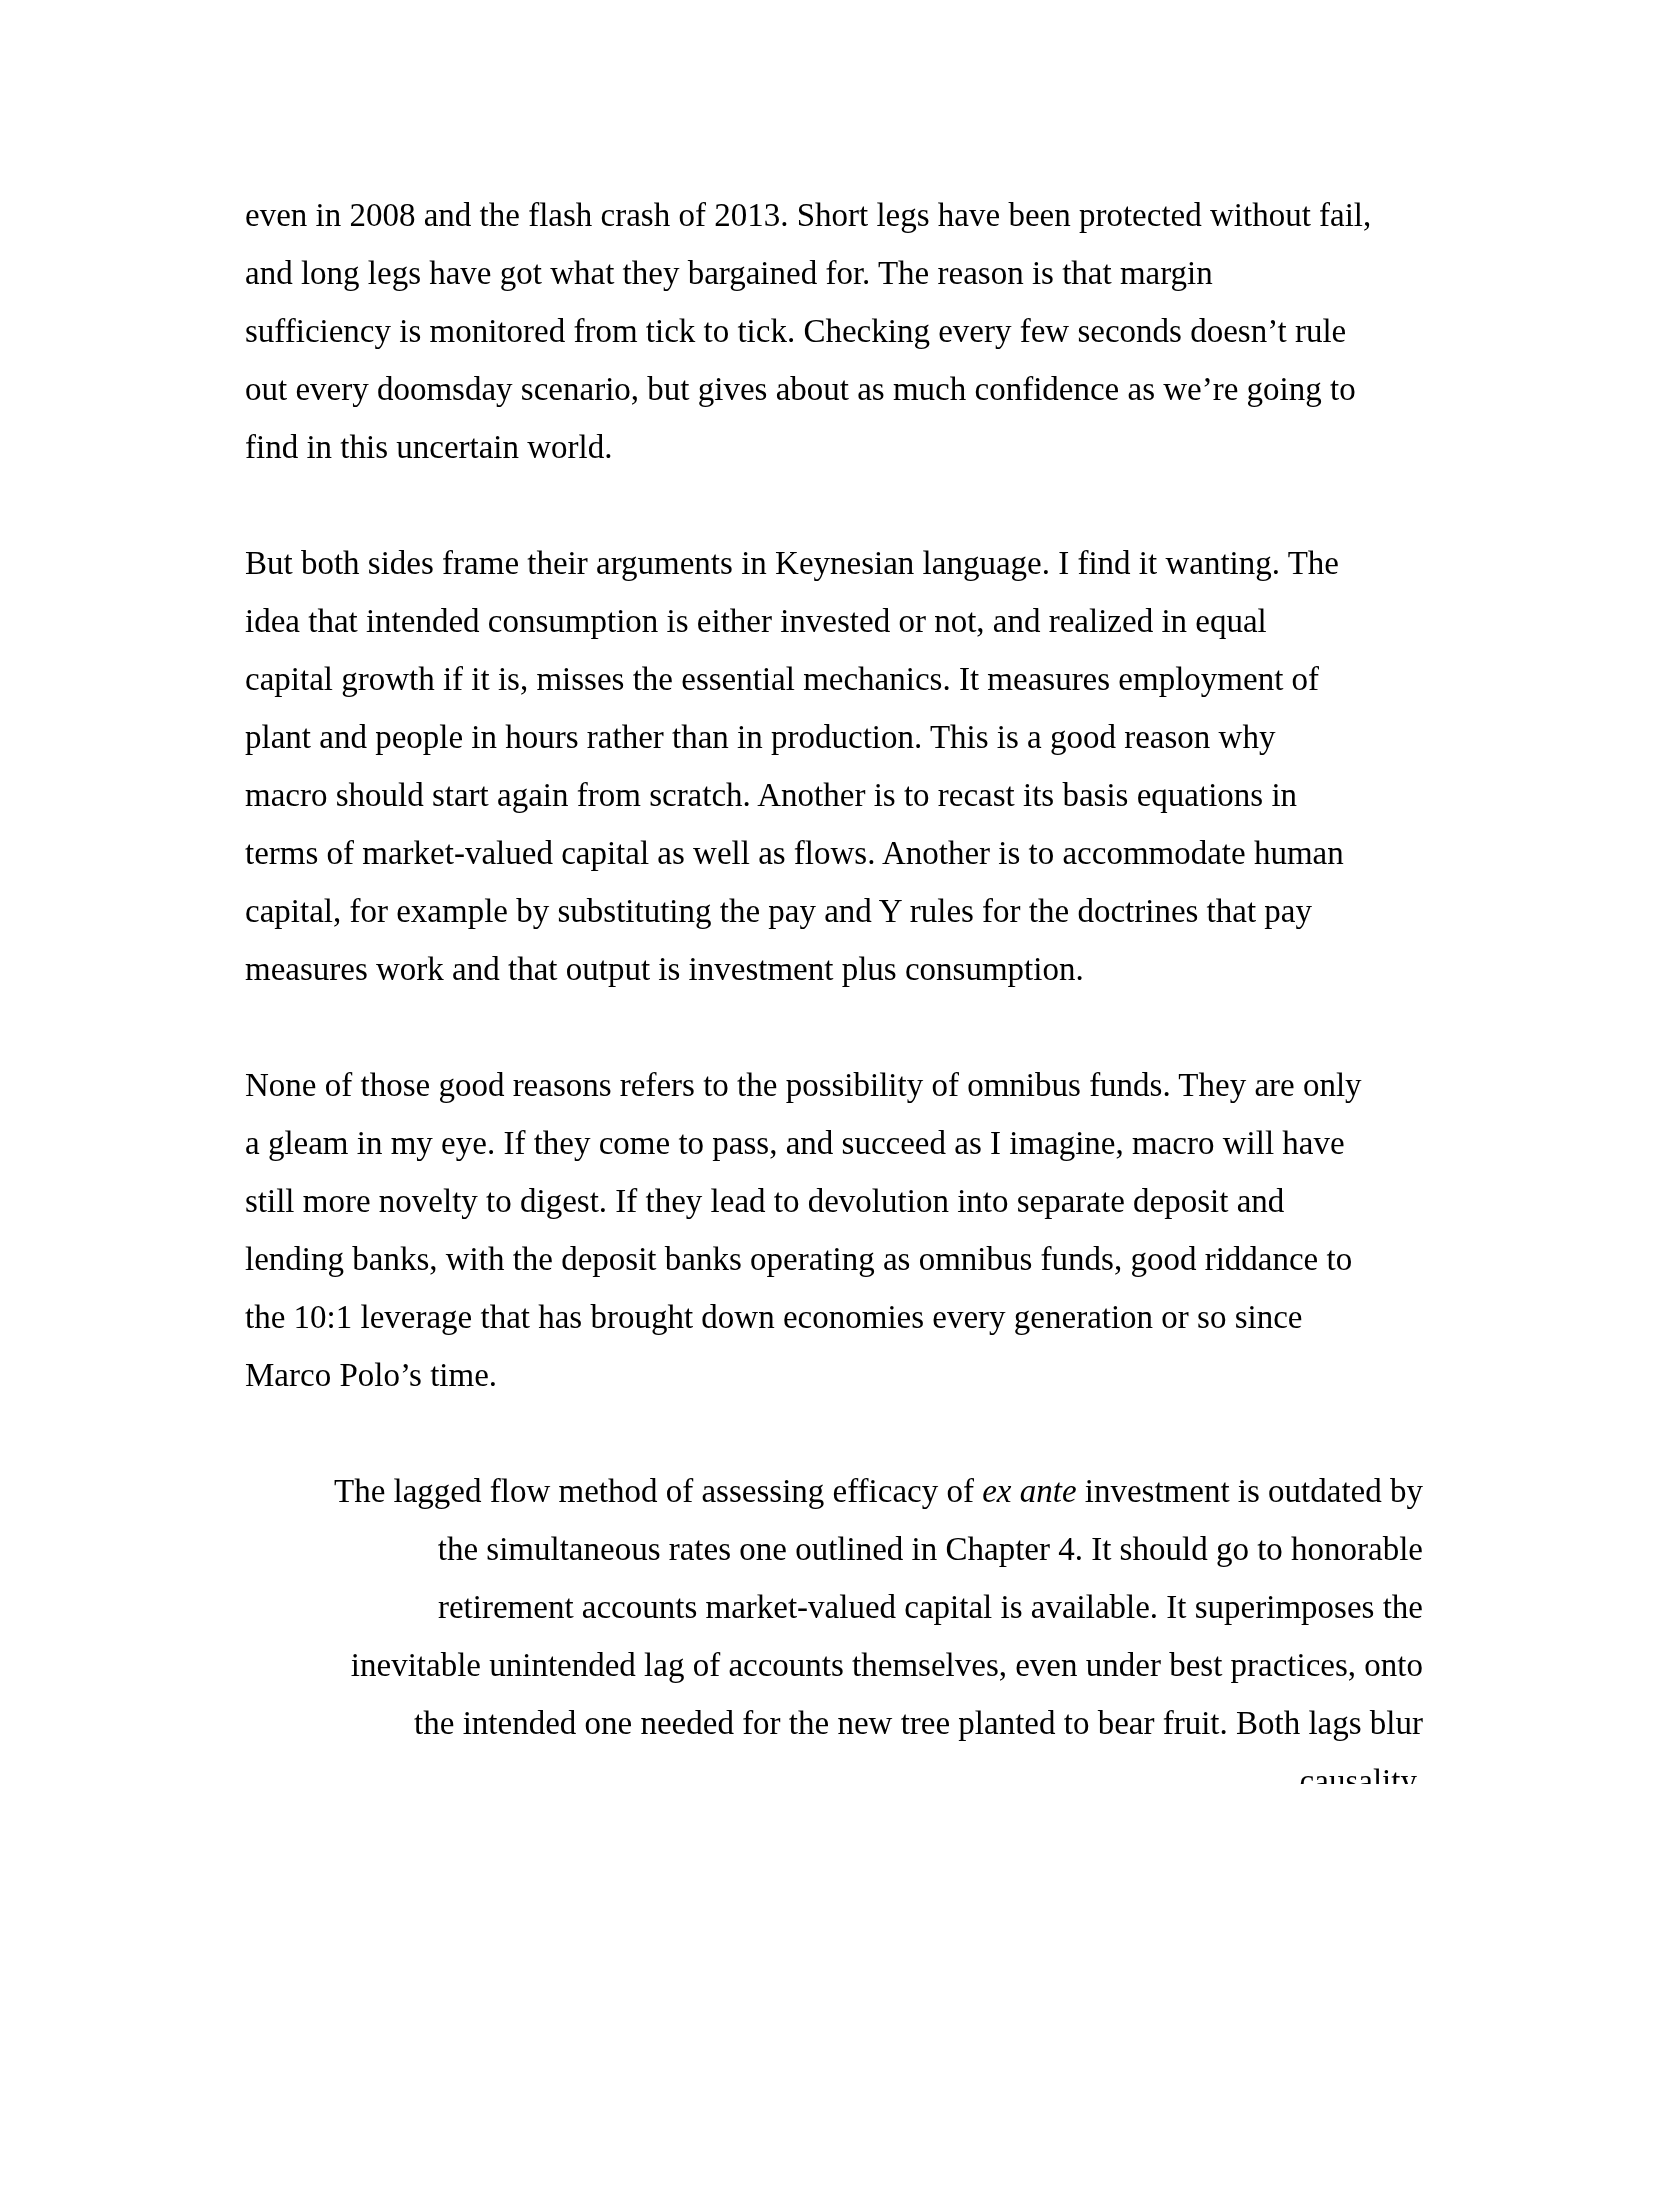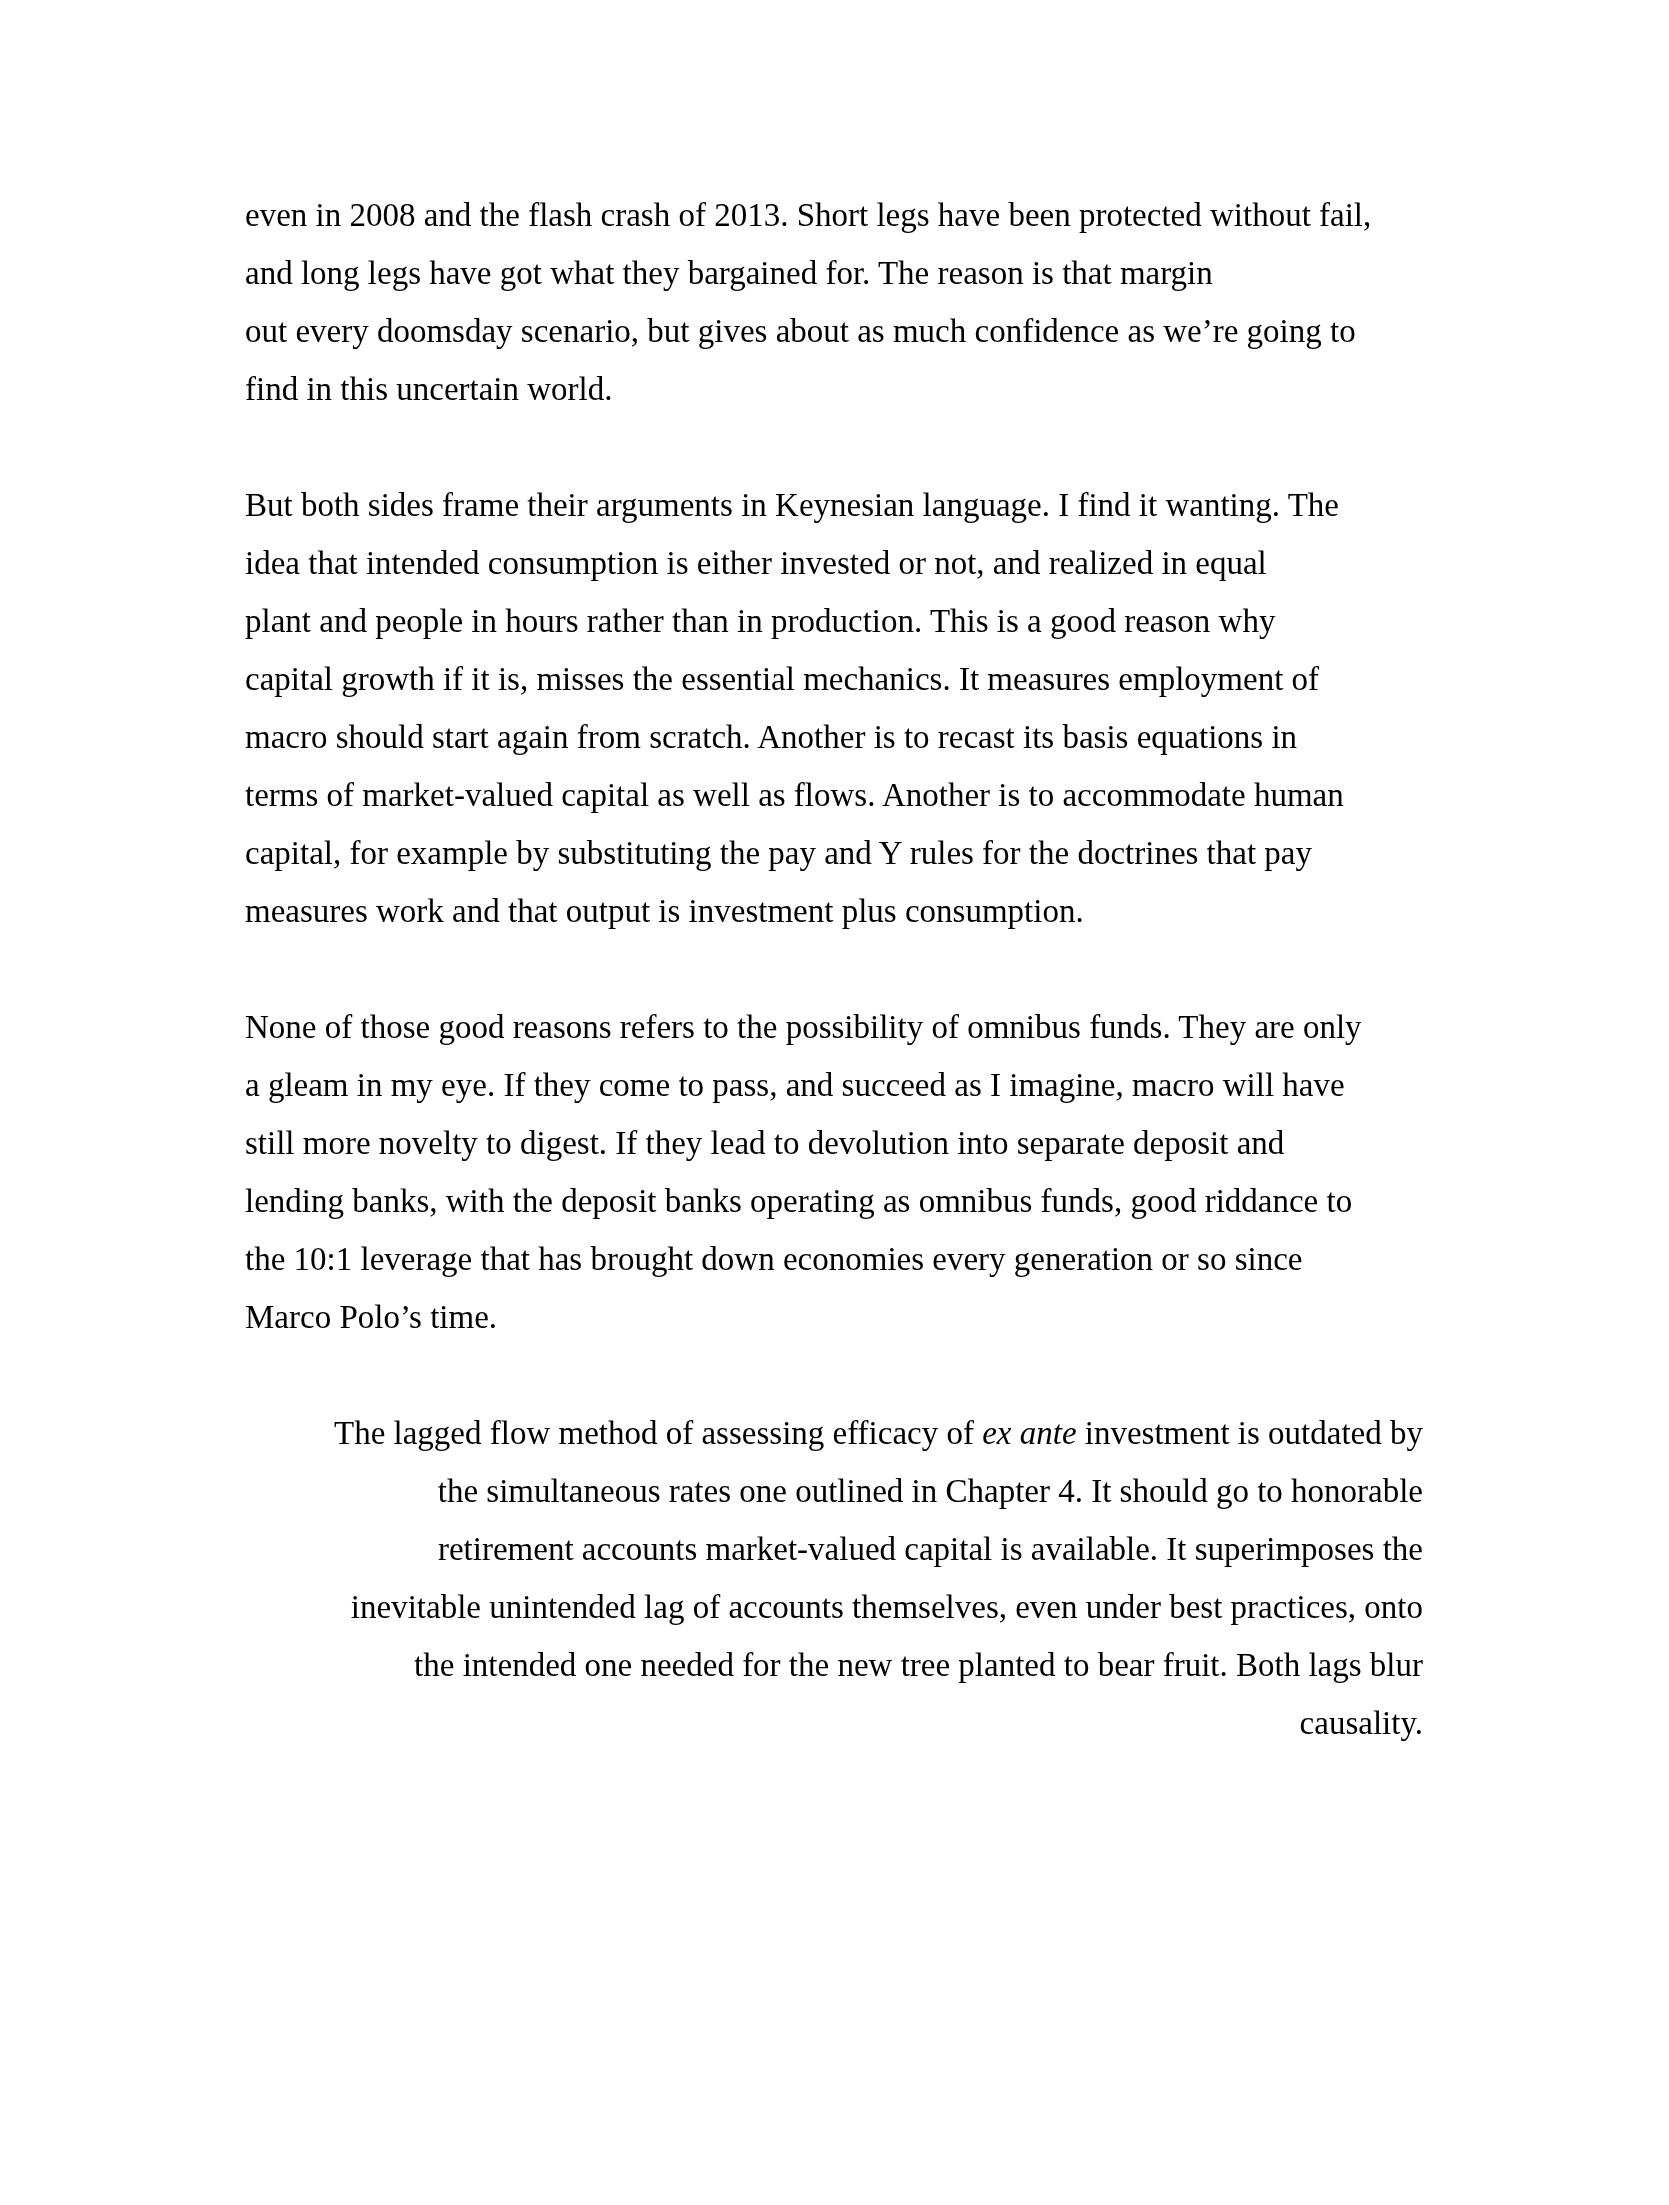--- a/index.html
+++ b/index.html
@@ -73,29 +73,30 @@
 </head>
 <body>
 
 <div class="page">
 
   <div class="content">
 
     <div class="para">
       <div class="line">even in 2008 and the flash crash of 2013. Short legs have been protected without fail,</div>
       <div class="line">and long legs have got what they bargained for. The reason is that margin</div>
+      <div class="line">sufficiency is monitored from tick to tick. Checking every few seconds doesn’t rule</div>
       <div class="line">out every doomsday scenario, but gives about as much confidence as we’re going to</div>
       <div class="line">find in this uncertain world.</div>
     </div>
 
     <div class="para">
       <div class="line">But both sides frame their arguments in Keynesian language. I find it wanting. The</div>
       <div class="line">idea that intended consumption is either invested or not, and realized in equal</div>
+      <div class="line">capital growth if it is, misses the essential mechanics. It measures employment of</div>
       <div class="line">plant and people in hours rather than in production. This is a good reason why</div>
-      <div class="line">capital growth if it is, misses the essential mechanics. It measures employment of</div>
       <div class="line">macro should start again from scratch. Another is to recast its basis equations in</div>
       <div class="line">terms of market-valued capital as well as flows. Another is to accommodate human</div>
       <div class="line">capital, for example by substituting the pay and Y rules for the doctrines that pay</div>
       <div class="line">measures work and that output is investment plus consumption.</div>
     </div>
 
     <div class="para">
       <div class="line">None of those good reasons refers to the possibility of omnibus funds. They are only</div>
       <div class="line">a gleam in my eye. If they come to pass, and succeed as I imagine, macro will have</div>
       <div class="line">still more novelty to digest. If they lead to devolution into separate deposit and</div>

